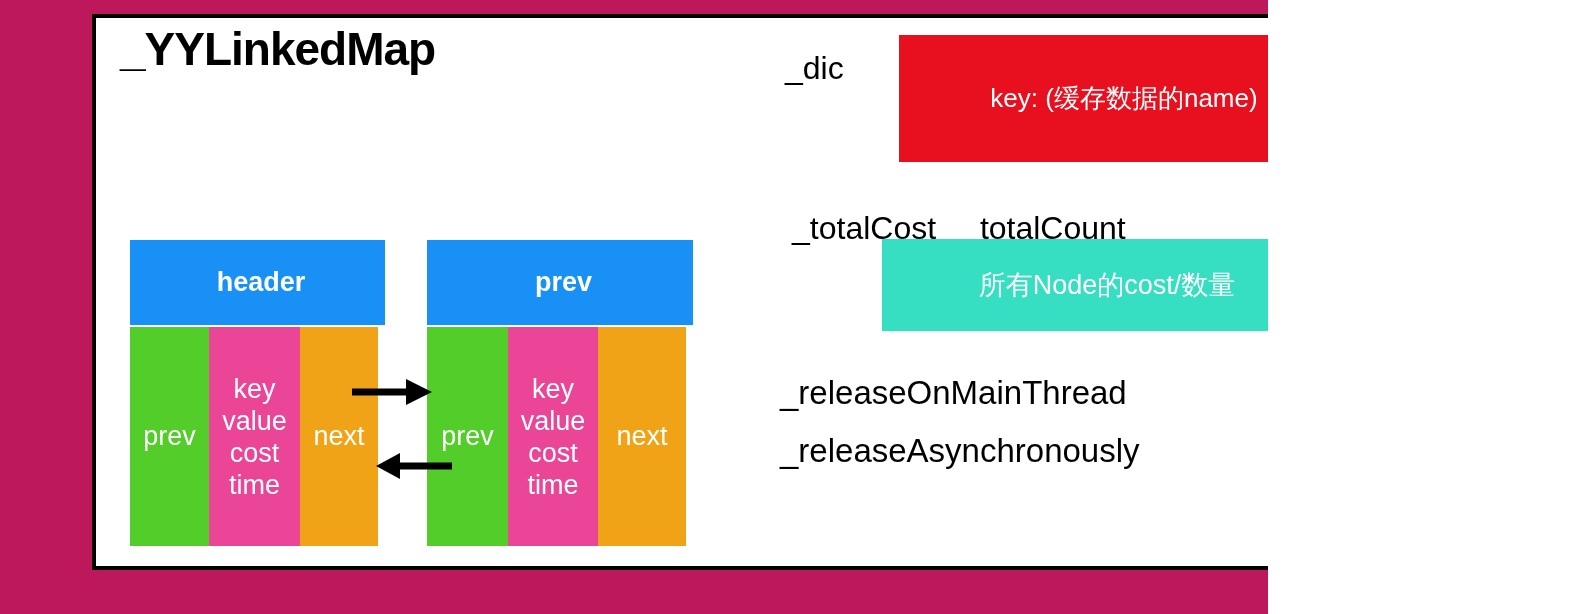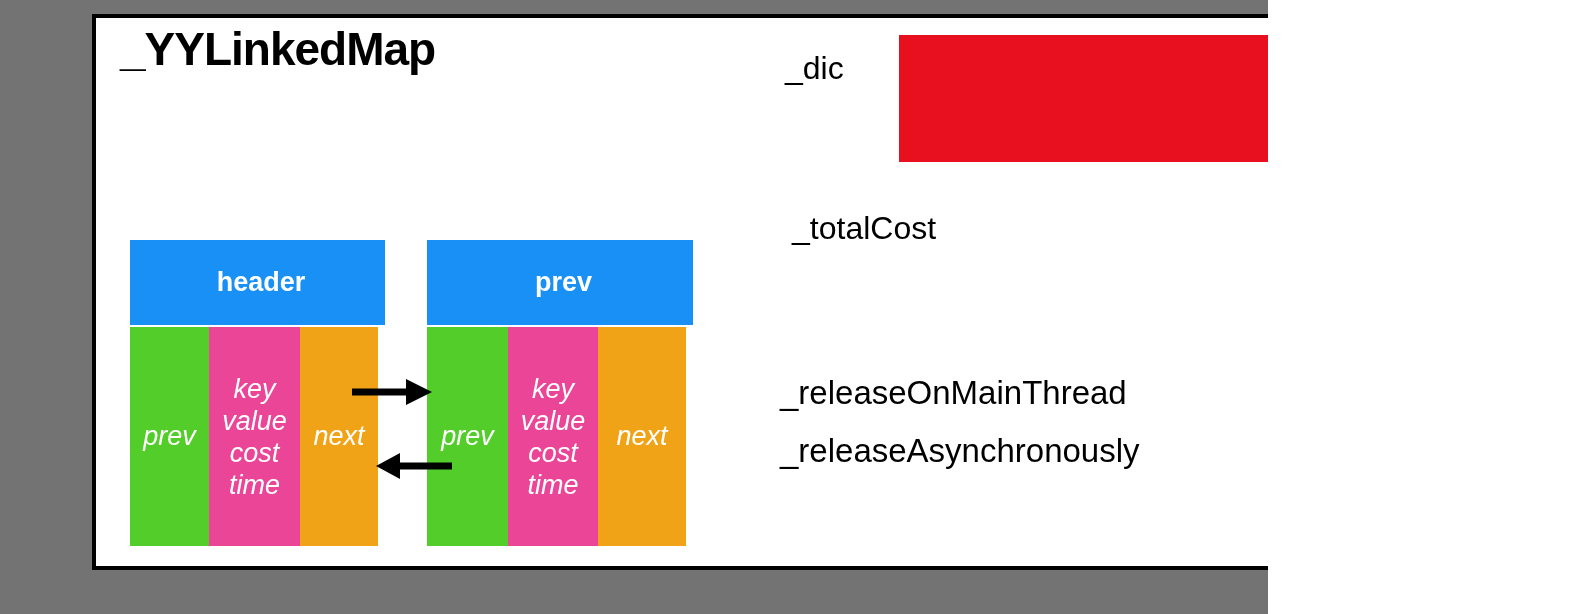--- a/index.html
+++ b/index.html
@@ -5,21 +5,21 @@
   html, body {
     margin: 0;
     padding: 0;
     background: #ffffff;
     font-family: "Liberation Sans", sans-serif;
   }
   .canvas {
     position: relative;
     width: 1268px;
     height: 614px;
-    background: #737373;
+    background: #be185d;
     overflow: hidden;
   }
   .frame {
     position: absolute;
     left: 92px;
     top: 14px;
     width: 1301px;
     height: 548px;
     border: 4px solid #000000;
     background: #ffffff;
@@ -57,21 +57,20 @@
     height: 219px;
     display: flex;
   }
   .col {
     display: flex;
     align-items: center;
     justify-content: center;
     color: #ffffff;
     font-size: 27px;
     text-align: center;
-    font-style: italic;
   }
   .col-prev { background: #53cd2a; }
   .col-fields { background: #ea4597; }
   .col-next { background: #f1a317; }
   .fields-lines { line-height: 32px; }
   .arrows-svg {
     position: absolute;
     left: 340px;
     top: 370px;
     width: 130px;
@@ -165,22 +164,25 @@
     </g>
     <g>
       <line x1="112" y1="96" x2="58" y2="96" stroke="#000000" stroke-width="7"></line>
       <polygon points="60,83 60,109 36,96" fill="#000000"></polygon>
     </g>
   </svg>
 
   <div class="label-black dic-label">_dic</div>
 
   <div class="dic-box">
+    <div>key: (缓存数据的name)</div>
   </div>
 
   <div class="label-black totals-label">
     <span>_totalCost</span>
+    <span>_totalCount</span>
   </div>
 
+  <div class="totals-box">所有Node的cost/数量</div>
 
   <div class="label-black flag-1">_releaseOnMainThread</div>
   <div class="label-black flag-2">_releaseAsynchronously</div>
 </div>
 
 </body></html>

